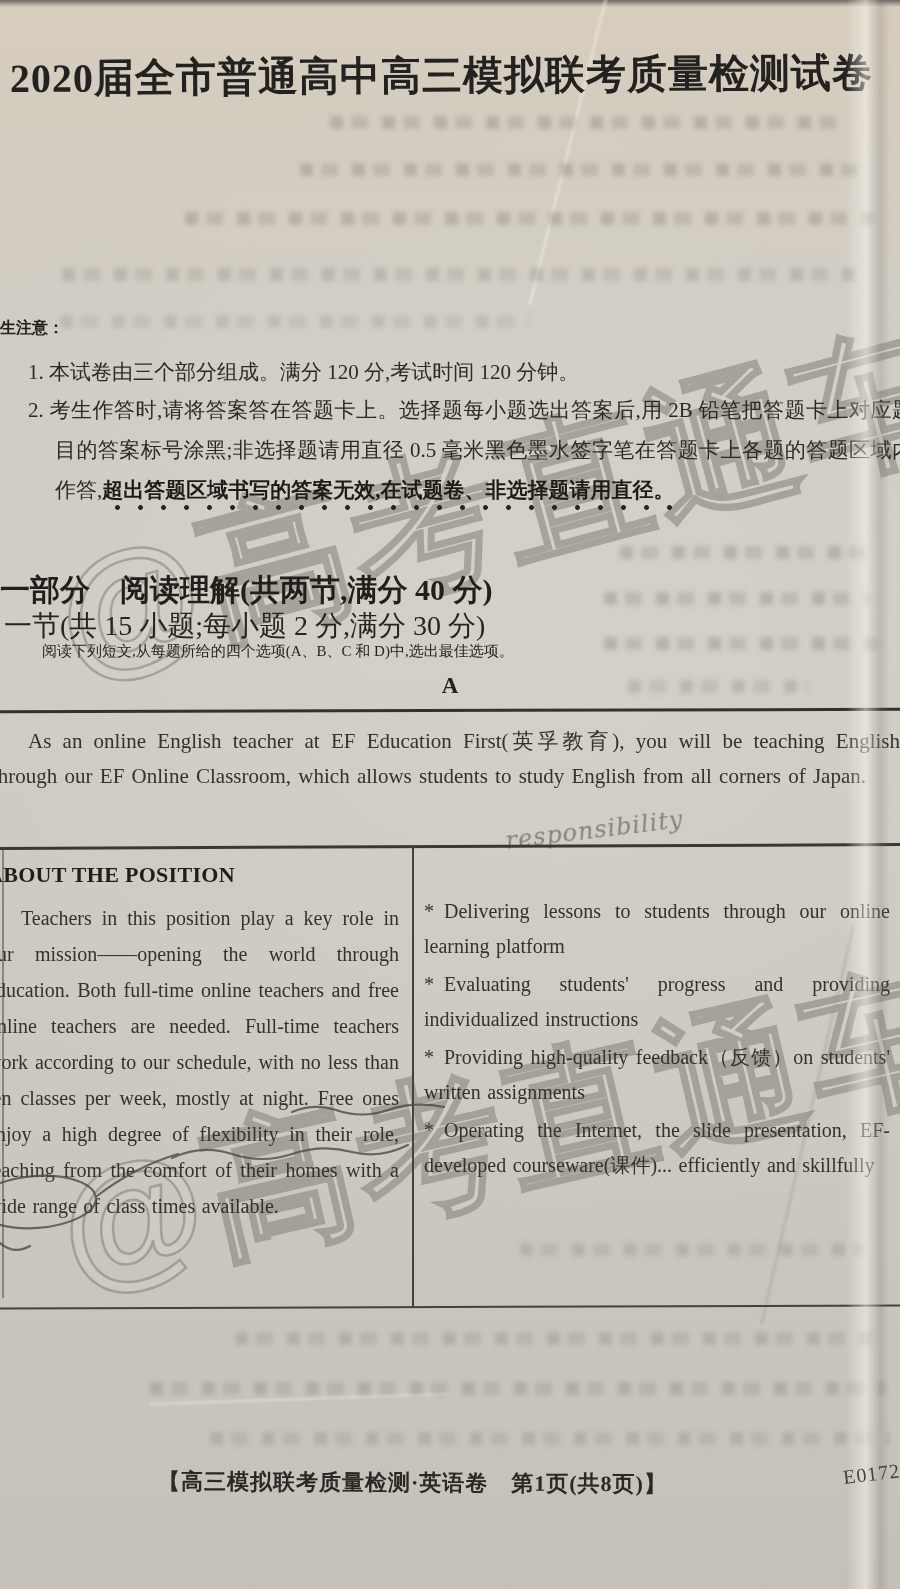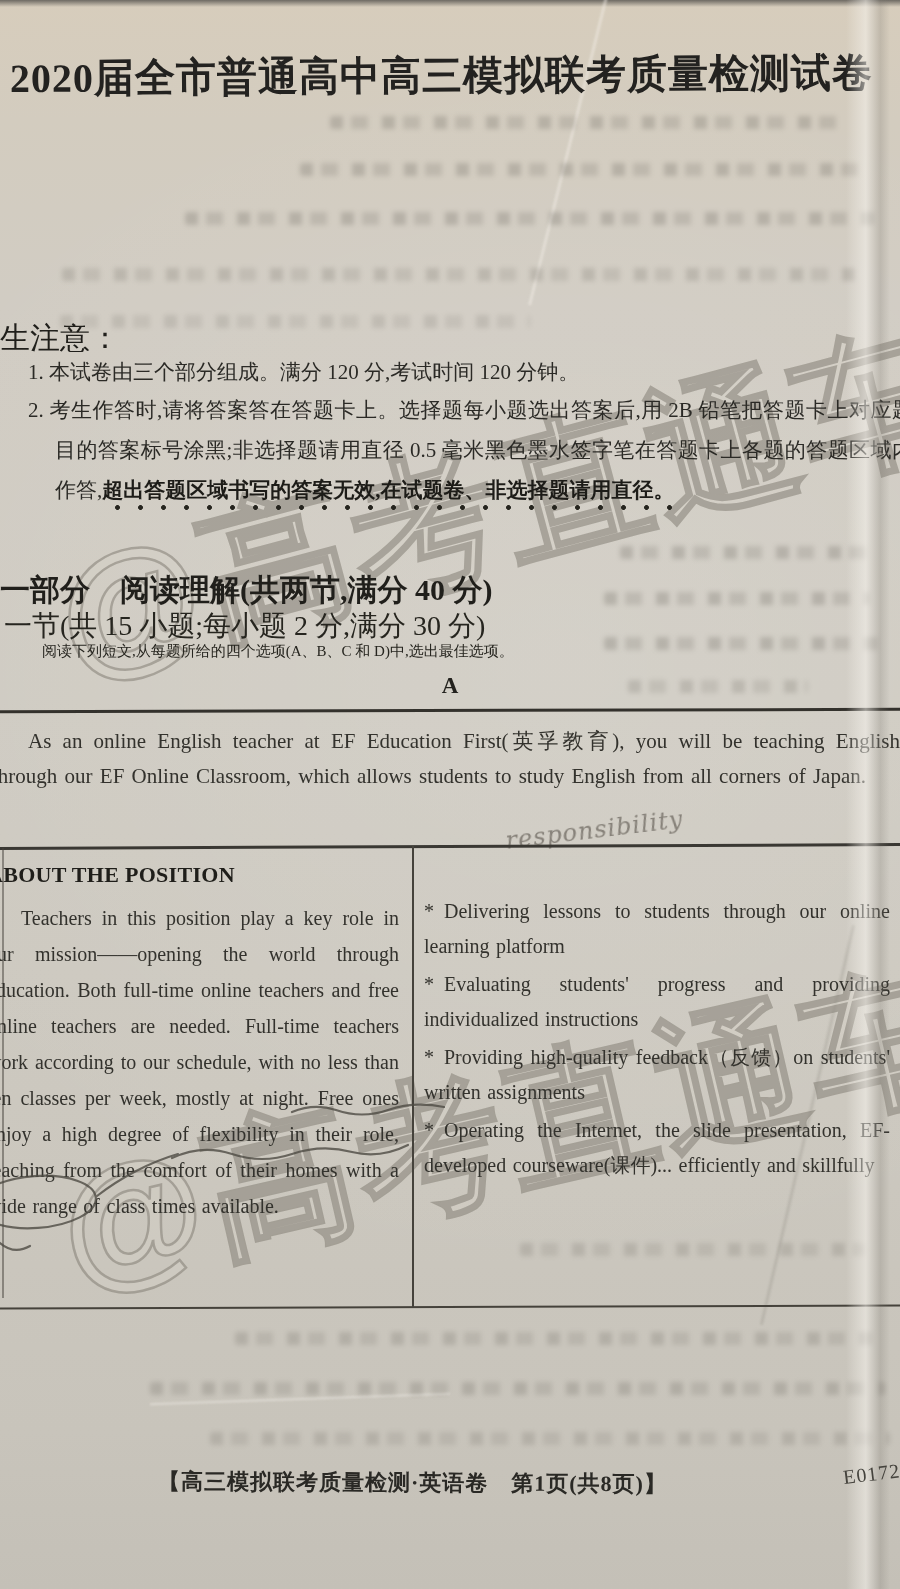--- a/index.html
+++ b/index.html
@@ -18,21 +18,21 @@
     background:linear-gradient(90deg,rgba(0,0,0,0),rgba(246,243,237,.55) 45%,rgba(128,124,116,.26) 78%,rgba(0,0,0,0));}
   .crease1{left:568px;top:-20px;width:3px;height:330px;background:rgba(241,237,230,.5);transform:rotate(14deg);filter:blur(1px);}
   .crease2{left:806px;top:920px;width:3px;height:410px;background:rgba(122,117,109,.22);transform:rotate(13deg);filter:blur(1px);}
   .crease3{left:150px;top:1398px;width:300px;height:2px;background:rgba(238,234,227,.55);transform:rotate(-2deg);filter:blur(1px);}
   .smudge{position:absolute;height:13px;filter:blur(2.6px);opacity:.5;border-radius:3px;
     background:repeating-linear-gradient(90deg,rgba(106,102,94,.55) 0 13px,rgba(106,102,94,0) 13px 21px,rgba(106,102,94,.4) 21px 38px,rgba(106,102,94,0) 38px 52px);}
   
   .title1{left:10px;top:48px;width:884px;font-size:40px;font-weight:900;letter-spacing:1px;white-space:nowrap;color:#232220;transform:rotate(-.4deg);}
   .title2{left:252px;top:170px;font-size:48px;font-weight:900;letter-spacing:52px;white-space:nowrap;color:#232220;}
   
-  .notice-h{left:0;top:318px;font-size:30px;font-weight:400;color:#201f1b;}
+  .notice-h{left:0;top:318px;font-size:16px;font-weight:700;color:#201f1b;}
   .n-item{font-size:21px;line-height:40px;color:#2b2a26;}
   .n1{left:28px;top:352px;}
   .n2{left:28px;top:390px;width:858px;padding-left:27px;text-indent:-27px;text-align:justify;}
   .n3{left:28px;top:505px;}
   .bold-seg{font-weight:900;color:#1d1c18;}
   .em-dots{background-image:radial-gradient(circle,#26251f 2.1px,rgba(0,0,0,0) 2.7px);
     background-size:23px 7px;background-repeat:repeat-x;background-position:4px 100%;padding-bottom:9px;}
   
   .part-h{left:0;top:570px;font-size:30px;font-weight:900;color:#201f1b;}
   .node-h{left:4px;top:607px;font-size:28px;color:#26251f;text-align:center;}

